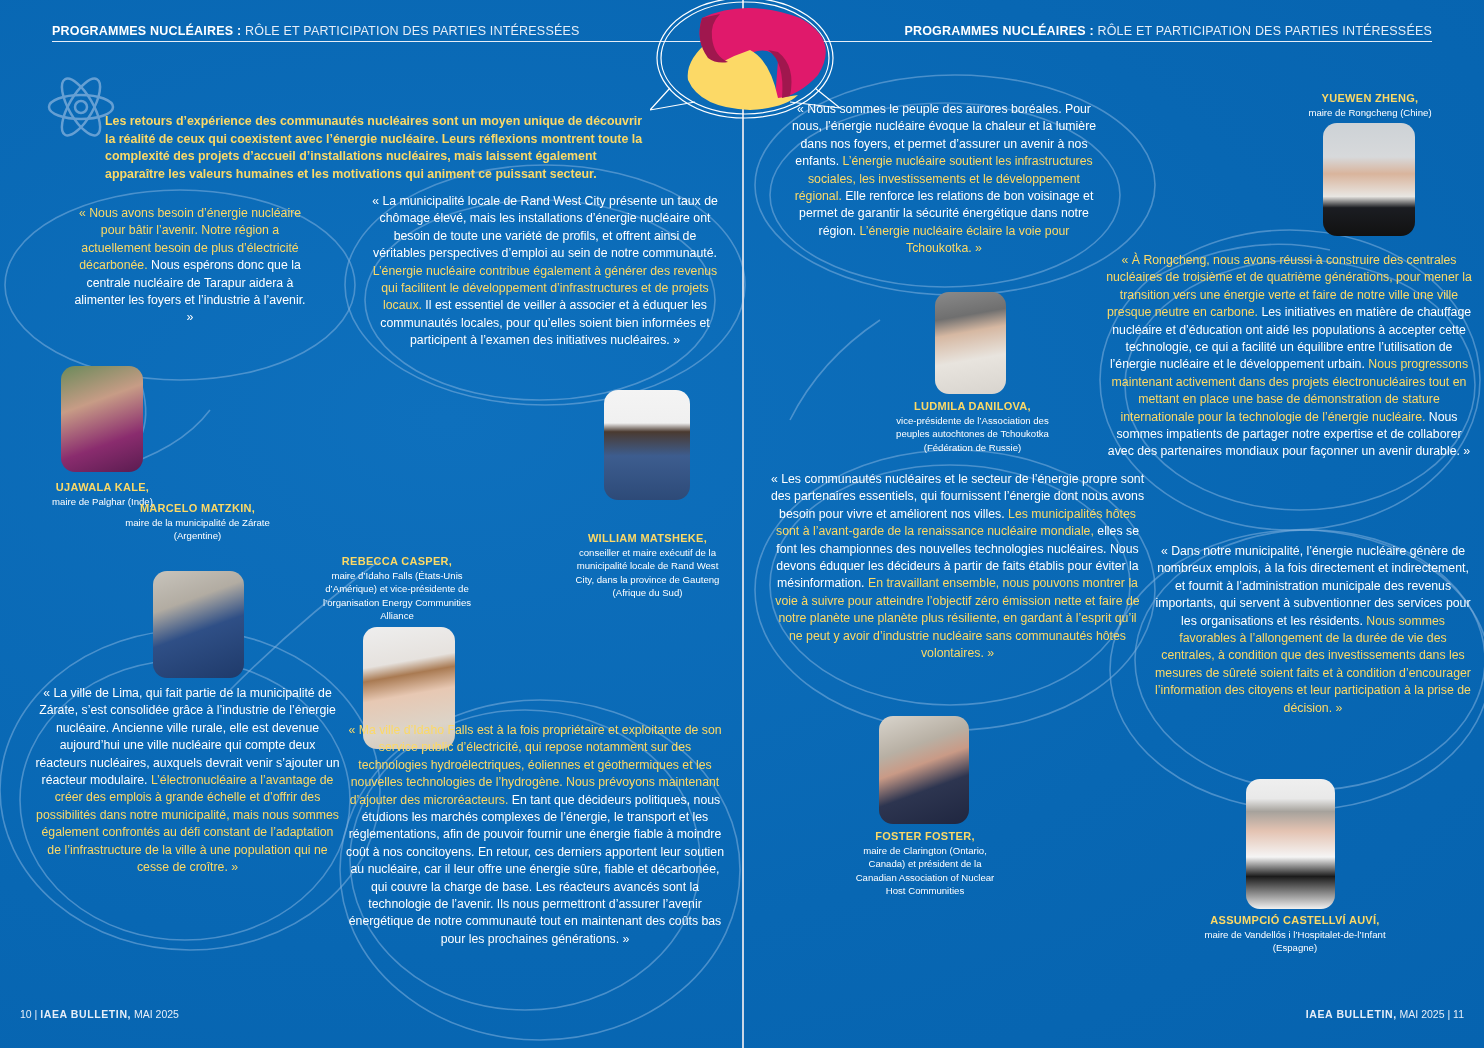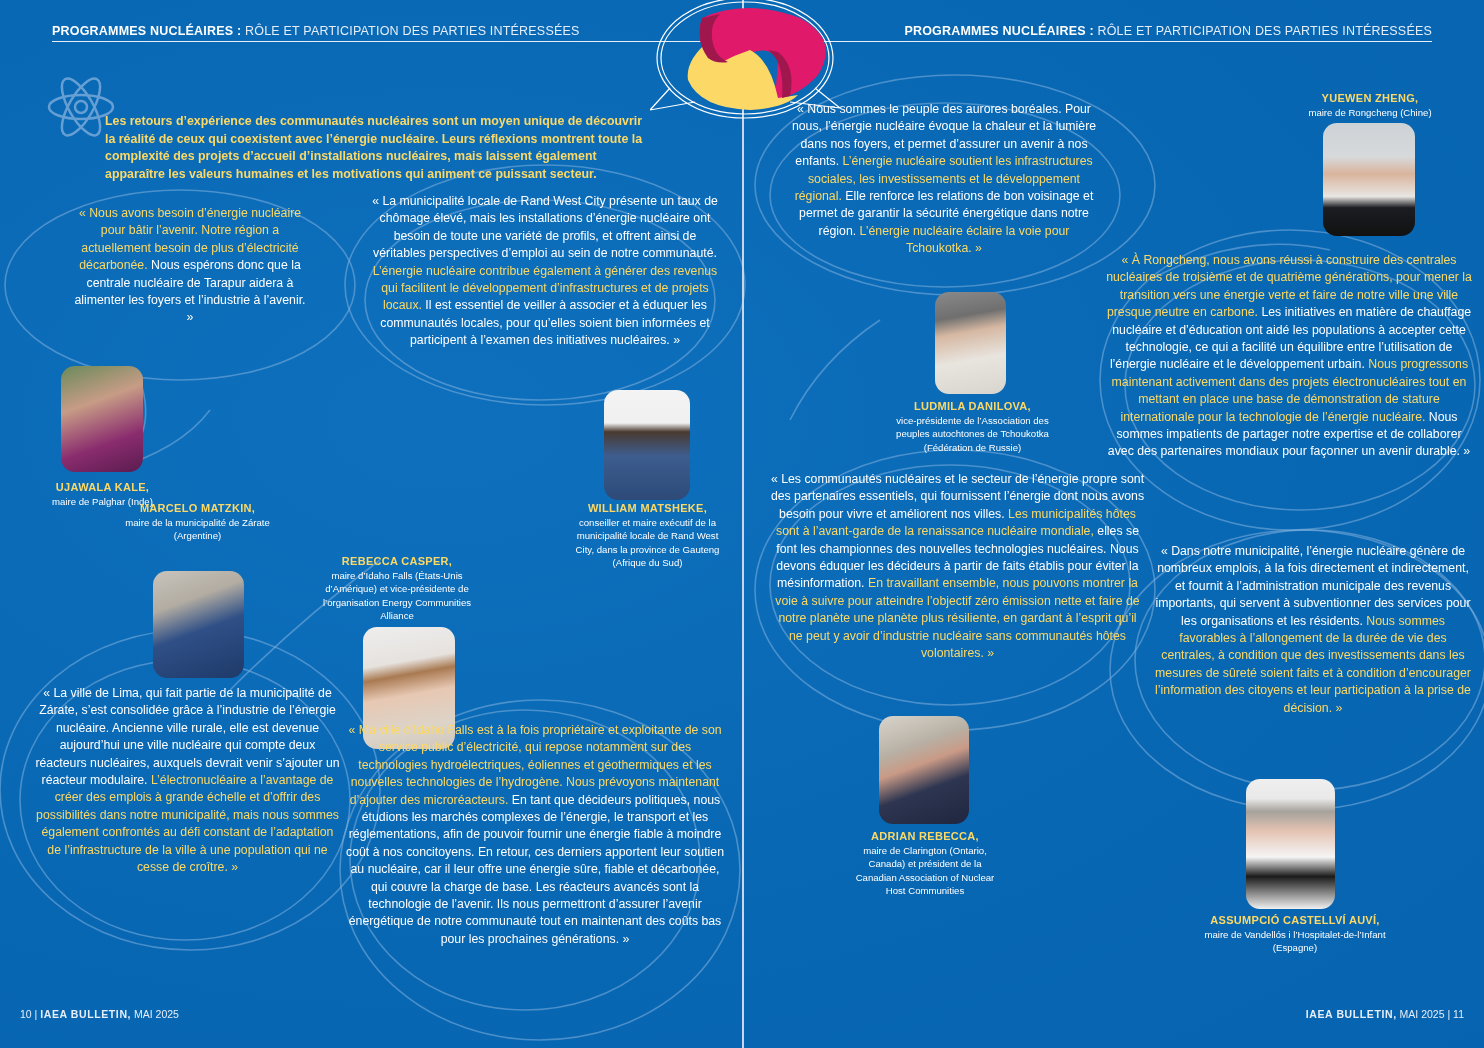--- a/index.html
+++ b/index.html
@@ -121,21 +121,21 @@
   <div class="photo" style="left:61px; top:366px; width:82px; height:106px; background:linear-gradient(160deg,#6a8a5a 0%,#c79c86 35%,#8a2c6e 70%,#5a1c50 100%);"></div>
   <div class="caption" style="left:30px; top:481px; width:145px;">
     <span class="name">UJAWALA KALE,</span>
     <span>maire de Palghar (Inde)</span>
   </div>
 
   <p class="quote" style="left:370px; top:193px; width:350px;">
     <span>« La municipalité locale de Rand West City présente un taux de chômage élevé, mais les installations d’énergie nucléaire ont besoin de toute une variété de profils, et offrent ainsi de véritables perspectives d’emploi au sein de notre communauté. </span><span class="y">L’énergie nucléaire contribue également à générer des revenus qui facilitent le développement d’infrastructures et de projets locaux.</span><span> Il est essentiel de veiller à associer et à éduquer les communautés locales, pour qu’elles soient bien informées et participent à l’examen des initiatives nucléaires. »</span>
   </p>
   <div class="photo" style="left:604px; top:390px; width:86px; height:110px; background:linear-gradient(180deg,#f4f4f4 0%,#f0f0f0 30%,#4a3a30 38%,#3d5d8f 60%,#2d4a78 100%);"></div>
-  <div class="caption" style="left:575px; top:502px; width:145px;">
+  <div class="caption" style="left:575px; top:532px; width:145px;">
     <span class="name">WILLIAM MATSHEKE,</span>
     <span>conseiller et maire exécutif de la municipalité locale de Rand West City, dans la province de Gauteng (Afrique du Sud)</span>
   </div>
 
   <div class="caption" style="left:110px; top:502px; width:175px;">
     <span class="name">MARCELO MATZKIN,</span>
     <span>maire de la municipalité de Zárate (Argentine)</span>
   </div>
   <div class="photo" style="left:153px; top:571px; width:91px; height:107px; background:linear-gradient(160deg,#c8c4bc 0%,#b2aca2 30%,#2f4f86 55%,#1f3a6a 100%);"></div>
   <p class="quote" style="left:35px; top:685px; width:305px;">
@@ -158,21 +158,21 @@
   <div class="caption" style="left:880px; top:400px; width:185px;">
     <span class="name">LUDMILA DANILOVA,</span>
     <span>vice-présidente de l’Association des peuples autochtones de Tchoukotka (Fédération de Russie)</span>
   </div>
 
   <p class="quote" style="left:770px; top:471px; width:375px;">
     <span>« Les communautés nucléaires et le secteur de l’énergie propre sont des partenaires essentiels, qui fournissent l’énergie dont nous avons besoin pour vivre et améliorent nos villes. </span><span class="y">Les municipalités hôtes sont à l’avant-garde de la renaissance nucléaire mondiale,</span><span> elles se font les championnes des nouvelles technologies nucléaires. Nous devons éduquer les décideurs à partir de faits établis pour éviter la mésinformation. </span><span class="y">En travaillant ensemble, nous pouvons montrer la voie à suivre pour atteindre l’objectif zéro émission nette et faire de notre planète une planète plus résiliente, en gardant à l’esprit qu’il ne peut y avoir d’industrie nucléaire sans communautés hôtes volontaires. »</span>
   </p>
   <div class="photo" style="left:879px; top:716px; width:90px; height:108px; background:linear-gradient(160deg,#d8d4cc 0%,#b8b0a4 30%,#c99a86 45%,#2d3550 65%,#1f2640 100%);"></div>
   <div class="caption" style="left:855px; top:830px; width:140px;">
-    <span class="name">ADRIAN REBECCA,</span>
+    <span class="name">FOSTER FOSTER,</span>
     <span>maire de Clarington (Ontario, Canada) et président de la Canadian Association of Nuclear Host Communities</span>
   </div>
 
   <div class="caption" style="left:1295px; top:92px; width:150px;">
     <span class="name">YUEWEN ZHENG,</span>
     <span>maire de Rongcheng (Chine)</span>
   </div>
   <div class="photo" style="left:1323px; top:123px; width:92px; height:113px; background:linear-gradient(180deg,#cdd2d6 0%,#d7d9db 30%,#d9b49c 45%,#e8e6e2 65%,#1b1d22 75%,#111 100%);"></div>
   <p class="quote" style="left:1103px; top:252px; width:372px;">
     <span class="y">« À Rongcheng, nous avons réussi à construire des centrales nucléaires de troisième et de quatrième générations, pour mener la transition vers une énergie verte et faire de notre ville une ville presque neutre en carbone.</span><span> Les initiatives en matière de chauffage nucléaire et d’éducation ont aidé les populations à accepter cette technologie, ce qui a facilité un équilibre entre l’utilisation de l’énergie nucléaire et le développement urbain. </span><span class="y">Nous progressons maintenant activement dans des projets électronucléaires tout en mettant en place une base de démonstration de stature internationale pour la technologie de l’énergie nucléaire.</span><span> Nous sommes impatients de partager notre expertise et de collaborer avec des partenaires mondiaux pour façonner un avenir durable. »</span>

